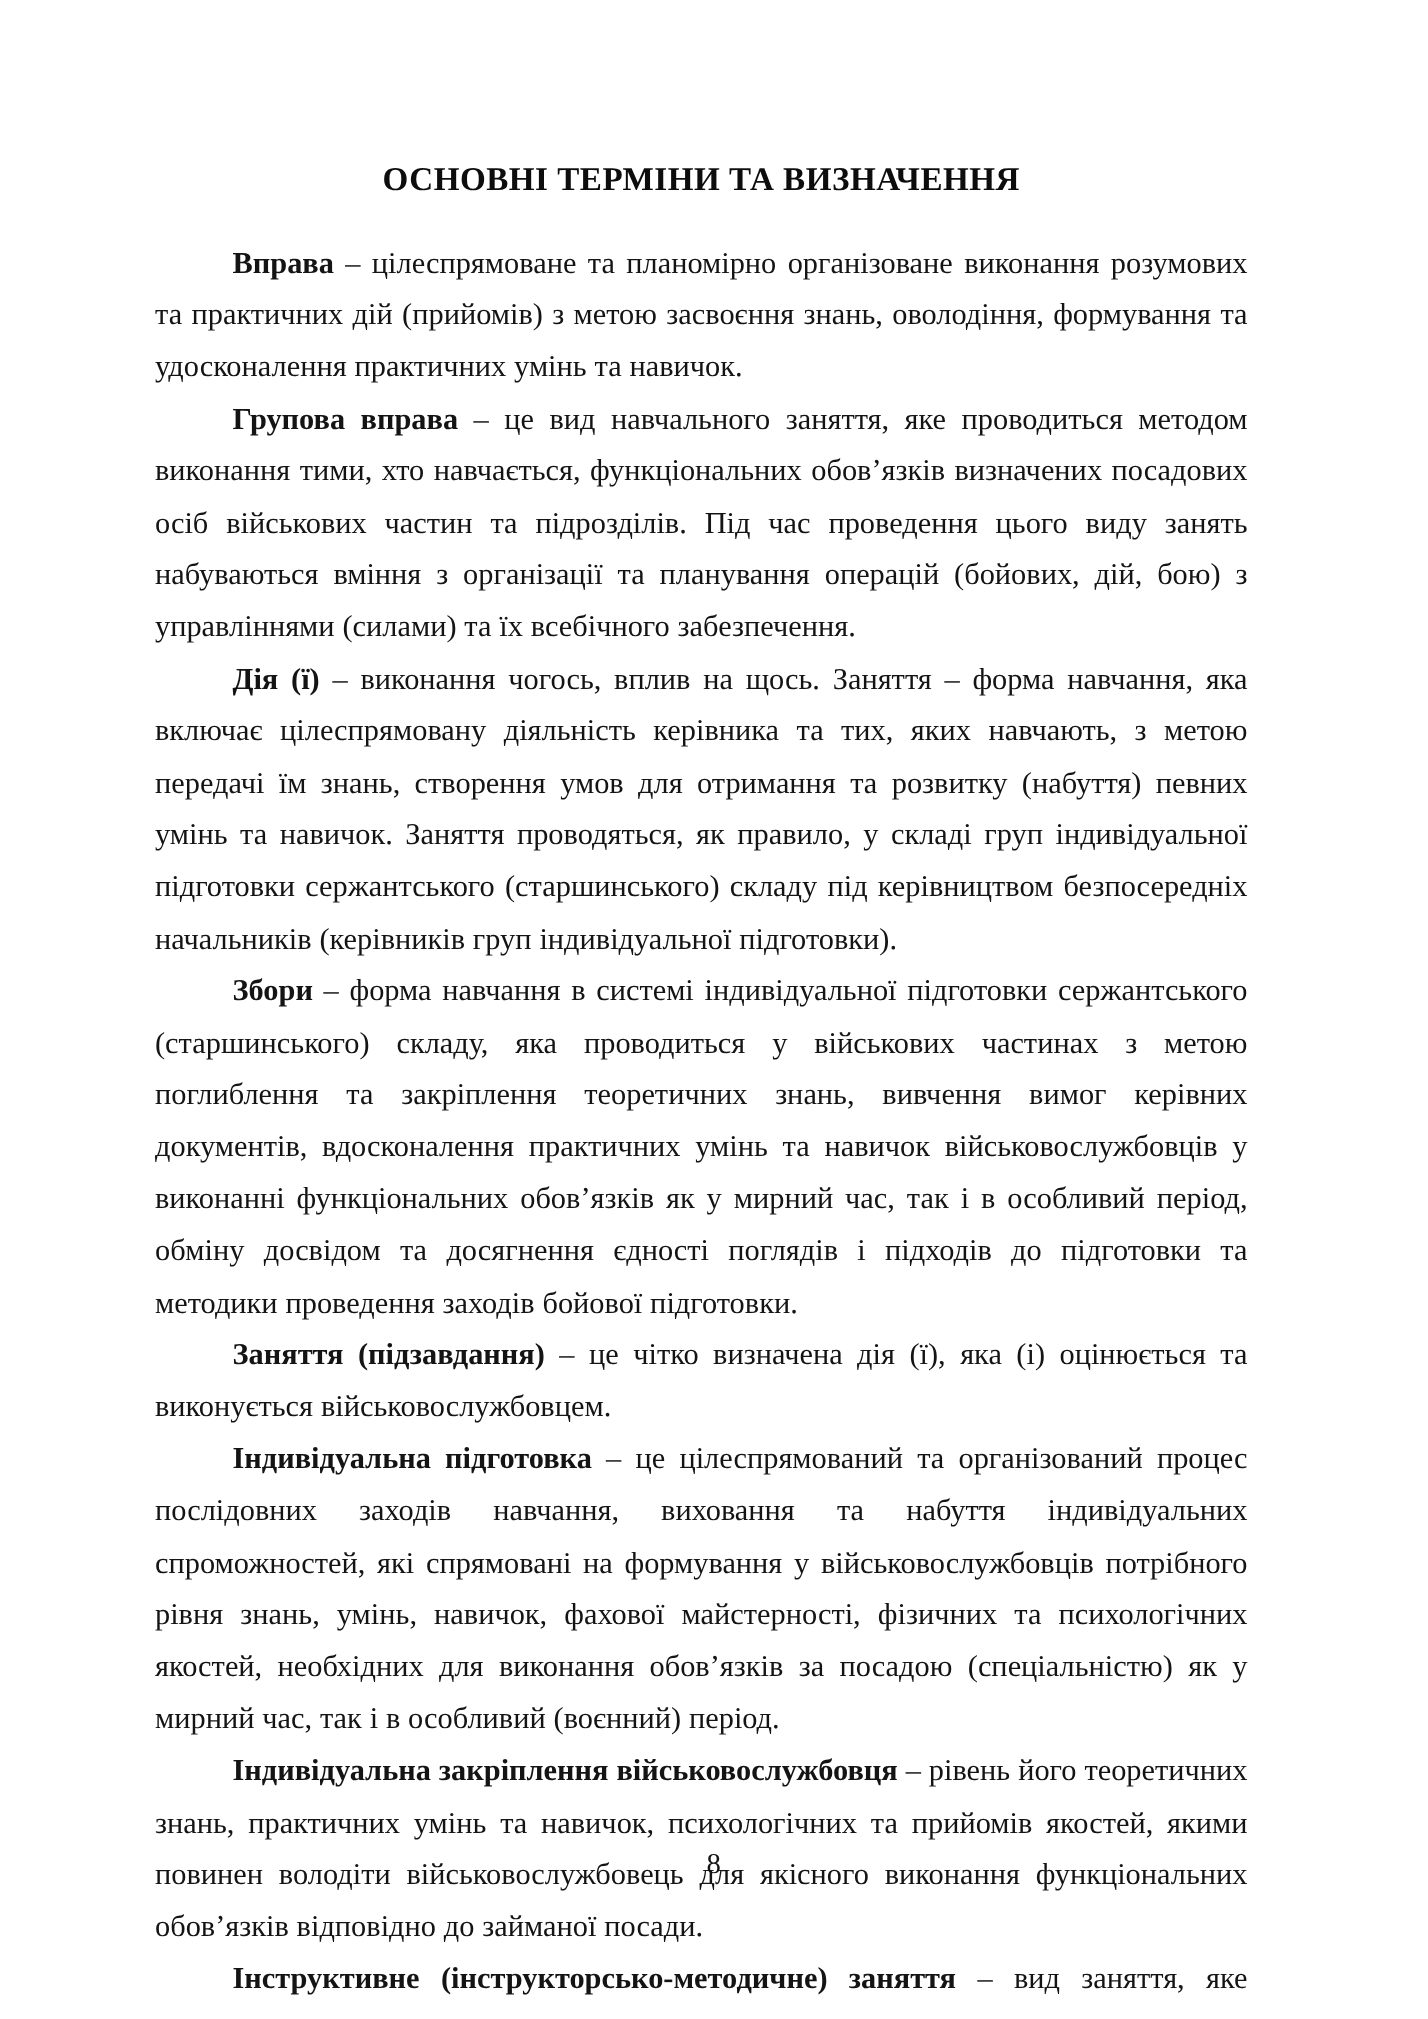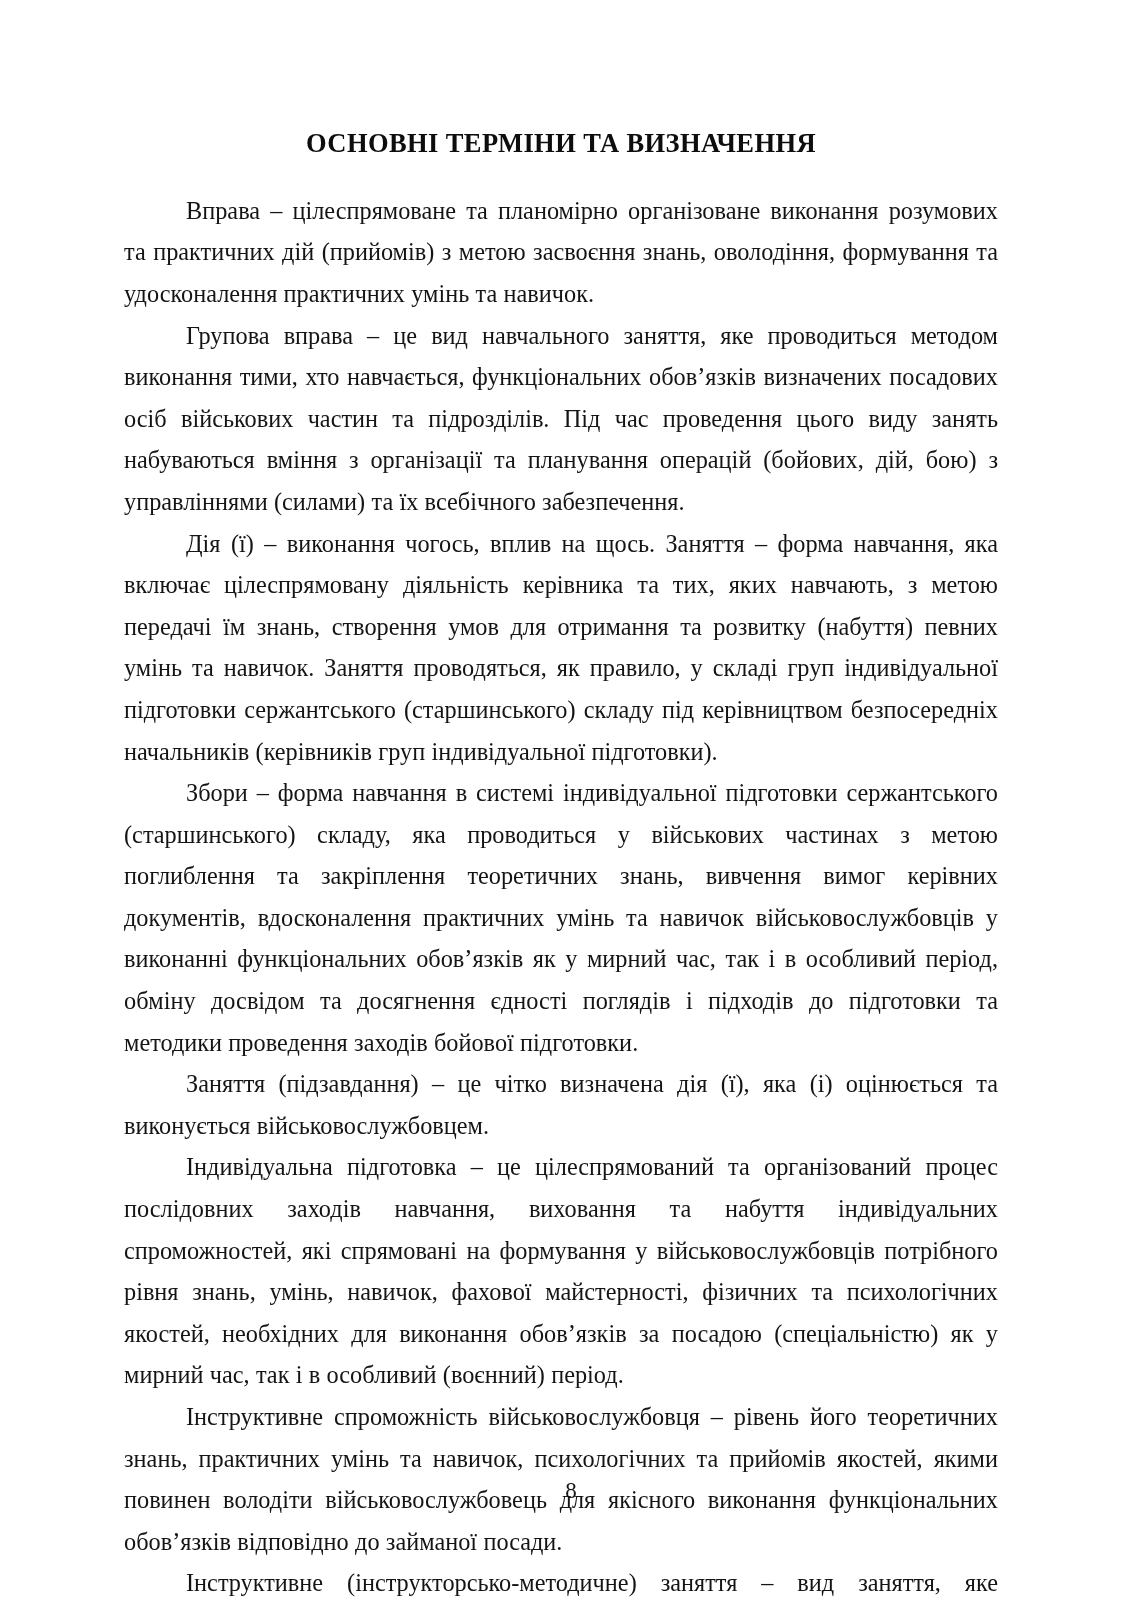--- a/index.html
+++ b/index.html
@@ -44,21 +44,21 @@
     text-justify: inter-word;
     text-indent: 62px;
     font-size: 24.3px;
     line-height: 41.6px;
     margin: 0;
     color: #141414;
     hyphens: none;
     word-spacing: 0.2px;
   }
   .para .term {
-    font-weight: normal;
+    font-weight: bold;
   }
   .page-number {
     position: absolute;
     left: 0;
     top: 1478px;
     width: 1142px;
     text-align: center;
     font-size: 23px;
     color: #141414;
   }
@@ -96,21 +96,21 @@
 
       <p class="para">
         <span class="term">Заняття (підзавдання)</span><span> – це чітко визначена дія (ї), яка (і) оцінюється та виконується військовослужбовцем.</span>
       </p>
 
       <p class="para">
         <span class="term">Індивідуальна підготовка</span><span> – це цілеспрямований та організований процес послідовних заходів навчання, виховання та набуття індивідуальних спроможностей, які спрямовані на формування у військовослужбовців потрібного рівня знань, умінь, навичок, фахової майстерності, фізичних та психологічних якостей, необхідних для виконання обов’язків за посадою (спеціальністю) як у мирний час, так і в особливий (воєнний) період.</span>
       </p>
 
       <p class="para">
-        <span class="term">Інструктивне спроможність військовослужбовця</span><span> – рівень його теоретичних знань, практичних умінь та навичок, психологічних та прийомів якостей, якими повинен володіти військовослужбовець для якісного виконання функціональних обов’язків відповідно до займаної посади.</span>
+        <span class="term">Індивідуальна закріплення військовослужбовця</span><span> – рівень його теоретичних знань, практичних умінь та навичок, психологічних та прийомів якостей, якими повинен володіти військовослужбовець для якісного виконання функціональних обов’язків відповідно до займаної посади.</span>
       </p>
 
       <p class="para">
         <span class="term">Інструктивне (інструкторсько-методичне) заняття</span><span> – вид заняття, яке спрямовано на отримання знань, удосконалення умінь та навичок військовослужбовців щодо методики підготовки та проведення заходів бойової підготовки. Вони проводяться на будь-якому об’єкті навчальної матеріально-технічної бази військової частини. Під час таких занять основна увага спрямовується на правильний вибір і застосування найбільш доцільних форм та методів навчання, ефективне використання методичних прийомів, навчально-матеріальної бази та навчального часу, вироблення єдиної методики вивчення нових питань теорії і практики тактики, вогневої підготовки та інших, як правило, основних предметів навчання.</span>
       </p>
 
     </div>
   </div>
 
   <div class="page-number">8</div>

